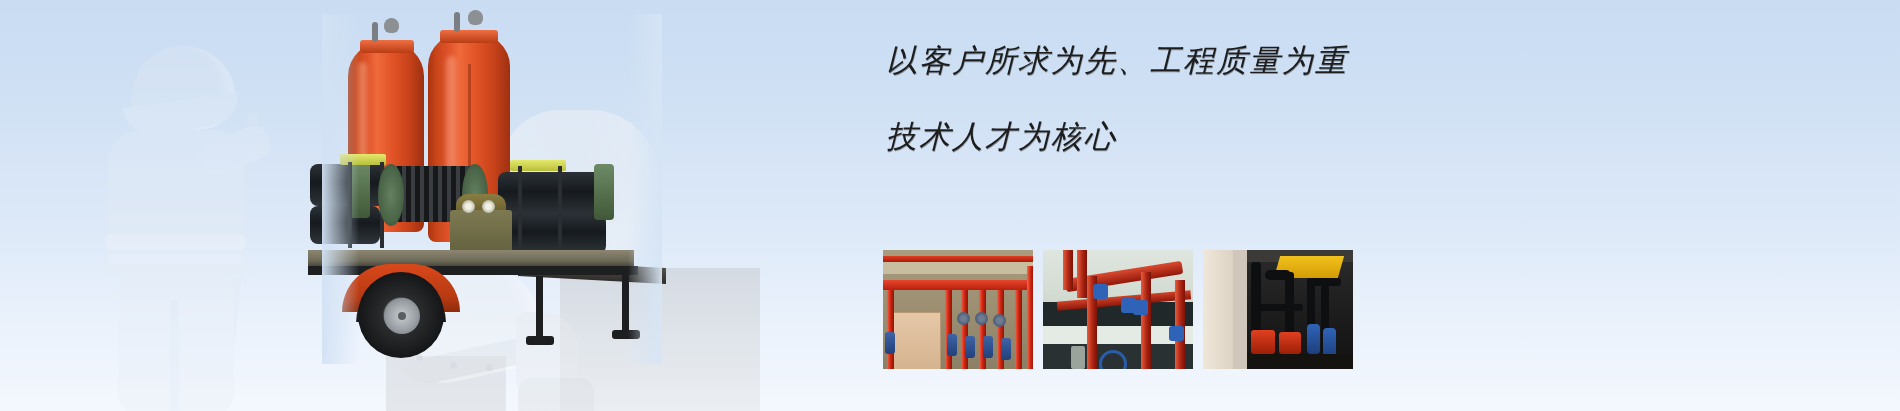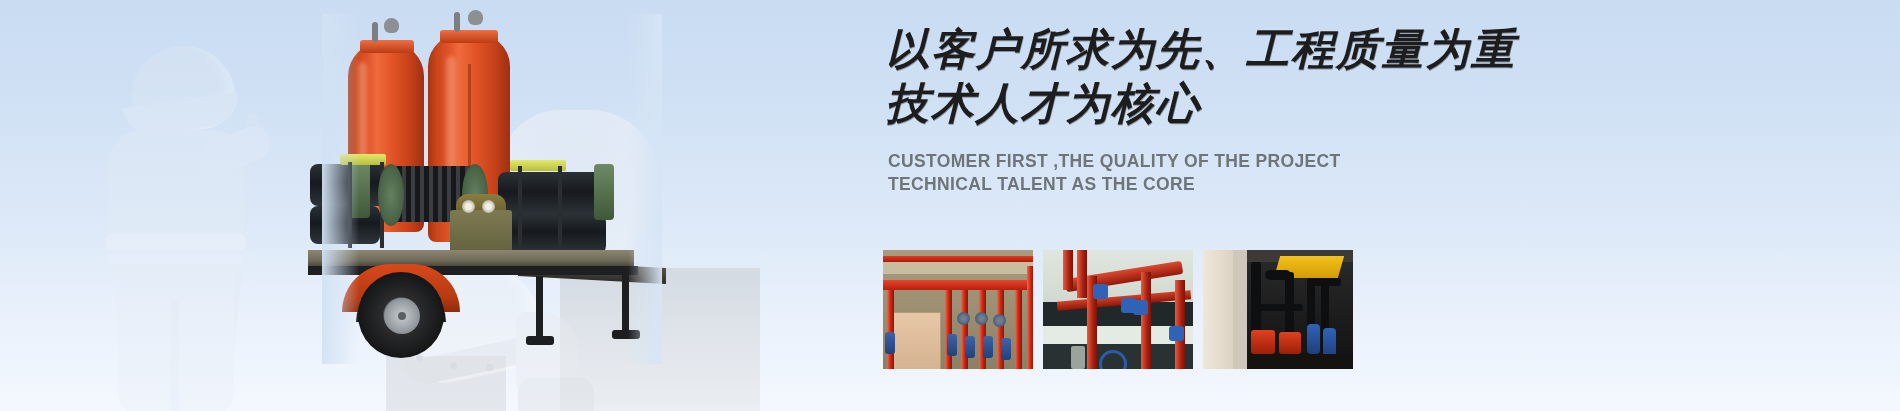--- a/index.html
+++ b/index.html
@@ -354,24 +354,24 @@
   }
 
   
   #headline {
     position: absolute;
     left: 886px;
     top: 22px;
     width: 700px;
     color: #1d1d1d;
     font-family: "DejaVu Serif", "Liberation Serif", serif;
-    font-size: 43px;
-    font-weight: 700;
+    font-size: 31px;
+    font-weight: 400;
     font-style: italic;
-    line-height: 54px;
+    line-height: 76px;
     letter-spacing: 2px;
     white-space: pre-line;
     text-shadow: 0.5px 0.5px 0 rgba(0,0,0,.35);
   }
   #subtitle {
     position: absolute;
     left: 888px;
     top: 150px;
     width: 640px;
     color: #6e7579;
@@ -609,22 +609,20 @@
     <div class="outrigger-foot" style="left:204px; top:322px;"></div>
     <div class="outrigger" style="left:300px; top:256px;"></div>
     <div class="outrigger-foot" style="left:290px; top:316px;"></div>
 
     <div id="photo-fade"></div>
   </div>
 
   <div id="headline">以客户所求为先、工程质量为重
 技术人才为核心</div>
 
-  <div id="subtitle">CUSTOMER FIRST ,THE QUALITY OF THE PROJECT
-TECHNICAL TALENT AS THE CORE</div>
 
   <div id="thumb-strip">
 
     <div class="thumb" id="thumb-1">
       <div class="tm t1-beam"></div>
       <div class="tm t1-hpipe2"></div>
       <div class="tm t1-hpipe"></div>
       <div class="tm t1-door"></div>
       <div class="tm t1-vpipe" style="left:4px;   top:40px; height:79px;"></div>
       <div class="tm t1-vpipe" style="left:62px;  top:40px; height:79px;"></div>

